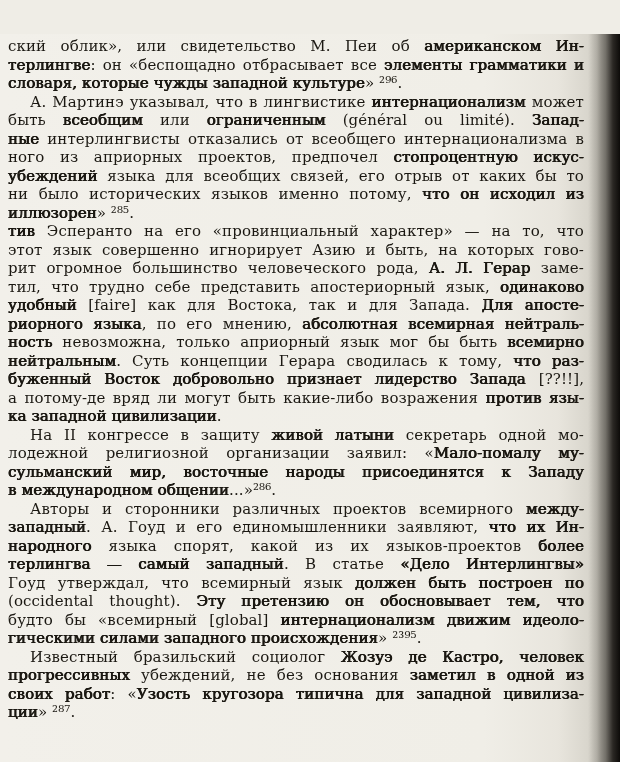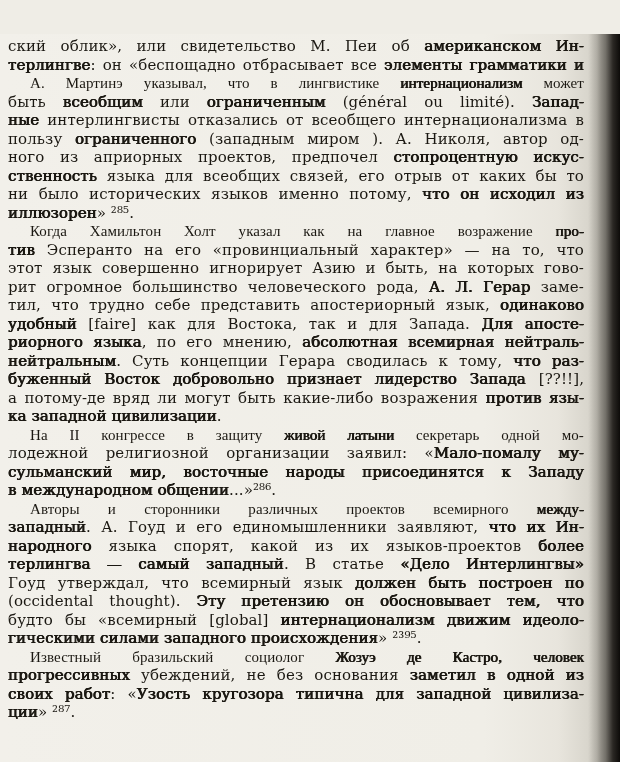--- a/index.html
+++ b/index.html
@@ -38,21 +38,20 @@
     text-align: justify;
     text-align-last: justify;
     letter-spacing: 0.1px;
     white-space: normal;
   }
   .line.last {
     text-align-last: left;
   }
   .line.first-indent {
     padding-left: 22px;
-    font-family: Liberation Serif, serif;
   }
   
   .line b {
     font-weight: normal;
     text-shadow: 0.55px 0 0 currentColor, -0.15px 0 0 currentColor;
   }
   .edge-shadow {
     position: absolute;
     top: 0;
     right: 0;
@@ -68,39 +67,39 @@
   }
 </style>
 </head>
 <body>
 
 <div class="page" style="color: rgb(27, 24, 18);">
   <div class="text-block">
       <div class="paragraph">
         <div class="line">ский облик», или свидетельство М. Пеи об <b>американском Ин-</b></div>
         <div class="line"><b>терлингве</b>: он «беспощадно отбрасывает все <b>элементы грамматики и</b></div>
+        <div class="line last"><b>словаря, которые чужды западной культуре</b>» ²⁹⁶.</div>
       </div>
       <div class="paragraph">
         <div class="line first-indent">А. Мартинэ указывал, что в лингвистике <b>интернационализм</b> может</div>
         <div class="line">быть <b>всеобщим</b> или <b>ограниченным</b> (général ou limité). <b>Запад-</b></div>
         <div class="line"><b>ные</b> интерлингвисты отказались от всеобщего интернационализма в</div>
-        <div class="line">пользу <b>ограниченного</b> (западным миром ). А. Николя, автор од-</div>
         <div class="line">ного из априорных проектов, предпочел <b>стопроцентную искус-</b></div>
-        <div class="line"><b>ственность</b> языка для всеобщих связей, его отрыв от каких бы то</div>
+        <div class="line"><b>убеждений</b> языка для всеобщих связей, его отрыв от каких бы то</div>
         <div class="line">ни было исторических языков именно потому, <b>что он исходил из</b></div>
         <div class="line last"><b>иллюзорен</b>» ²⁸⁵.</div>
       </div>
       <div class="paragraph">
-        <div class="line first-indent">Когда Хамильтон Холт указал как на главное возражение <b>про-</b></div>
         <div class="line"><b>тив</b> Эсперанто на его «провинциальный характер» — на то, что</div>
         <div class="line">этот язык совершенно игнорирует Азию и быть, на которых гово-</div>
         <div class="line">рит огромное большинство человеческого рода, <b>А. Л. Герар</b> заме-</div>
         <div class="line">тил, что трудно себе представить апостериорный язык, <b>одинаково</b></div>
         <div class="line"><b>удобный</b> [faire] как для Востока, так и для Запада. <b>Для апосте-</b></div>
         <div class="line"><b>риорного языка</b>, по его мнению, <b>абсолютная всемирная нейтраль-</b></div>
+        <div class="line"><b>ность</b> невозможна, только априорный язык мог бы быть <b>всемирно</b></div>
         <div class="line"><b>нейтральным</b>. Суть концепции Герара сводилась к тому, <b>что раз-</b></div>
         <div class="line"><b>буженный Восток добровольно признает лидерство Запада</b> [??!!],</div>
         <div class="line">а потому-де вряд ли могут быть какие-либо возражения <b>против язы-</b></div>
         <div class="line last"><b>ка западной цивилизации</b>.</div>
       </div>
       <div class="paragraph">
         <div class="line first-indent">На II конгрессе в защиту <b>живой латыни</b> секретарь одной мо-</div>
         <div class="line">лодежной религиозной организации заявил: «<b>Мало-помалу му-</b></div>
         <div class="line"><b>сульманский мир, восточные народы присоединятся к Западу</b></div>
         <div class="line last"><b>в международном общении</b>...»²⁸⁶.</div>

